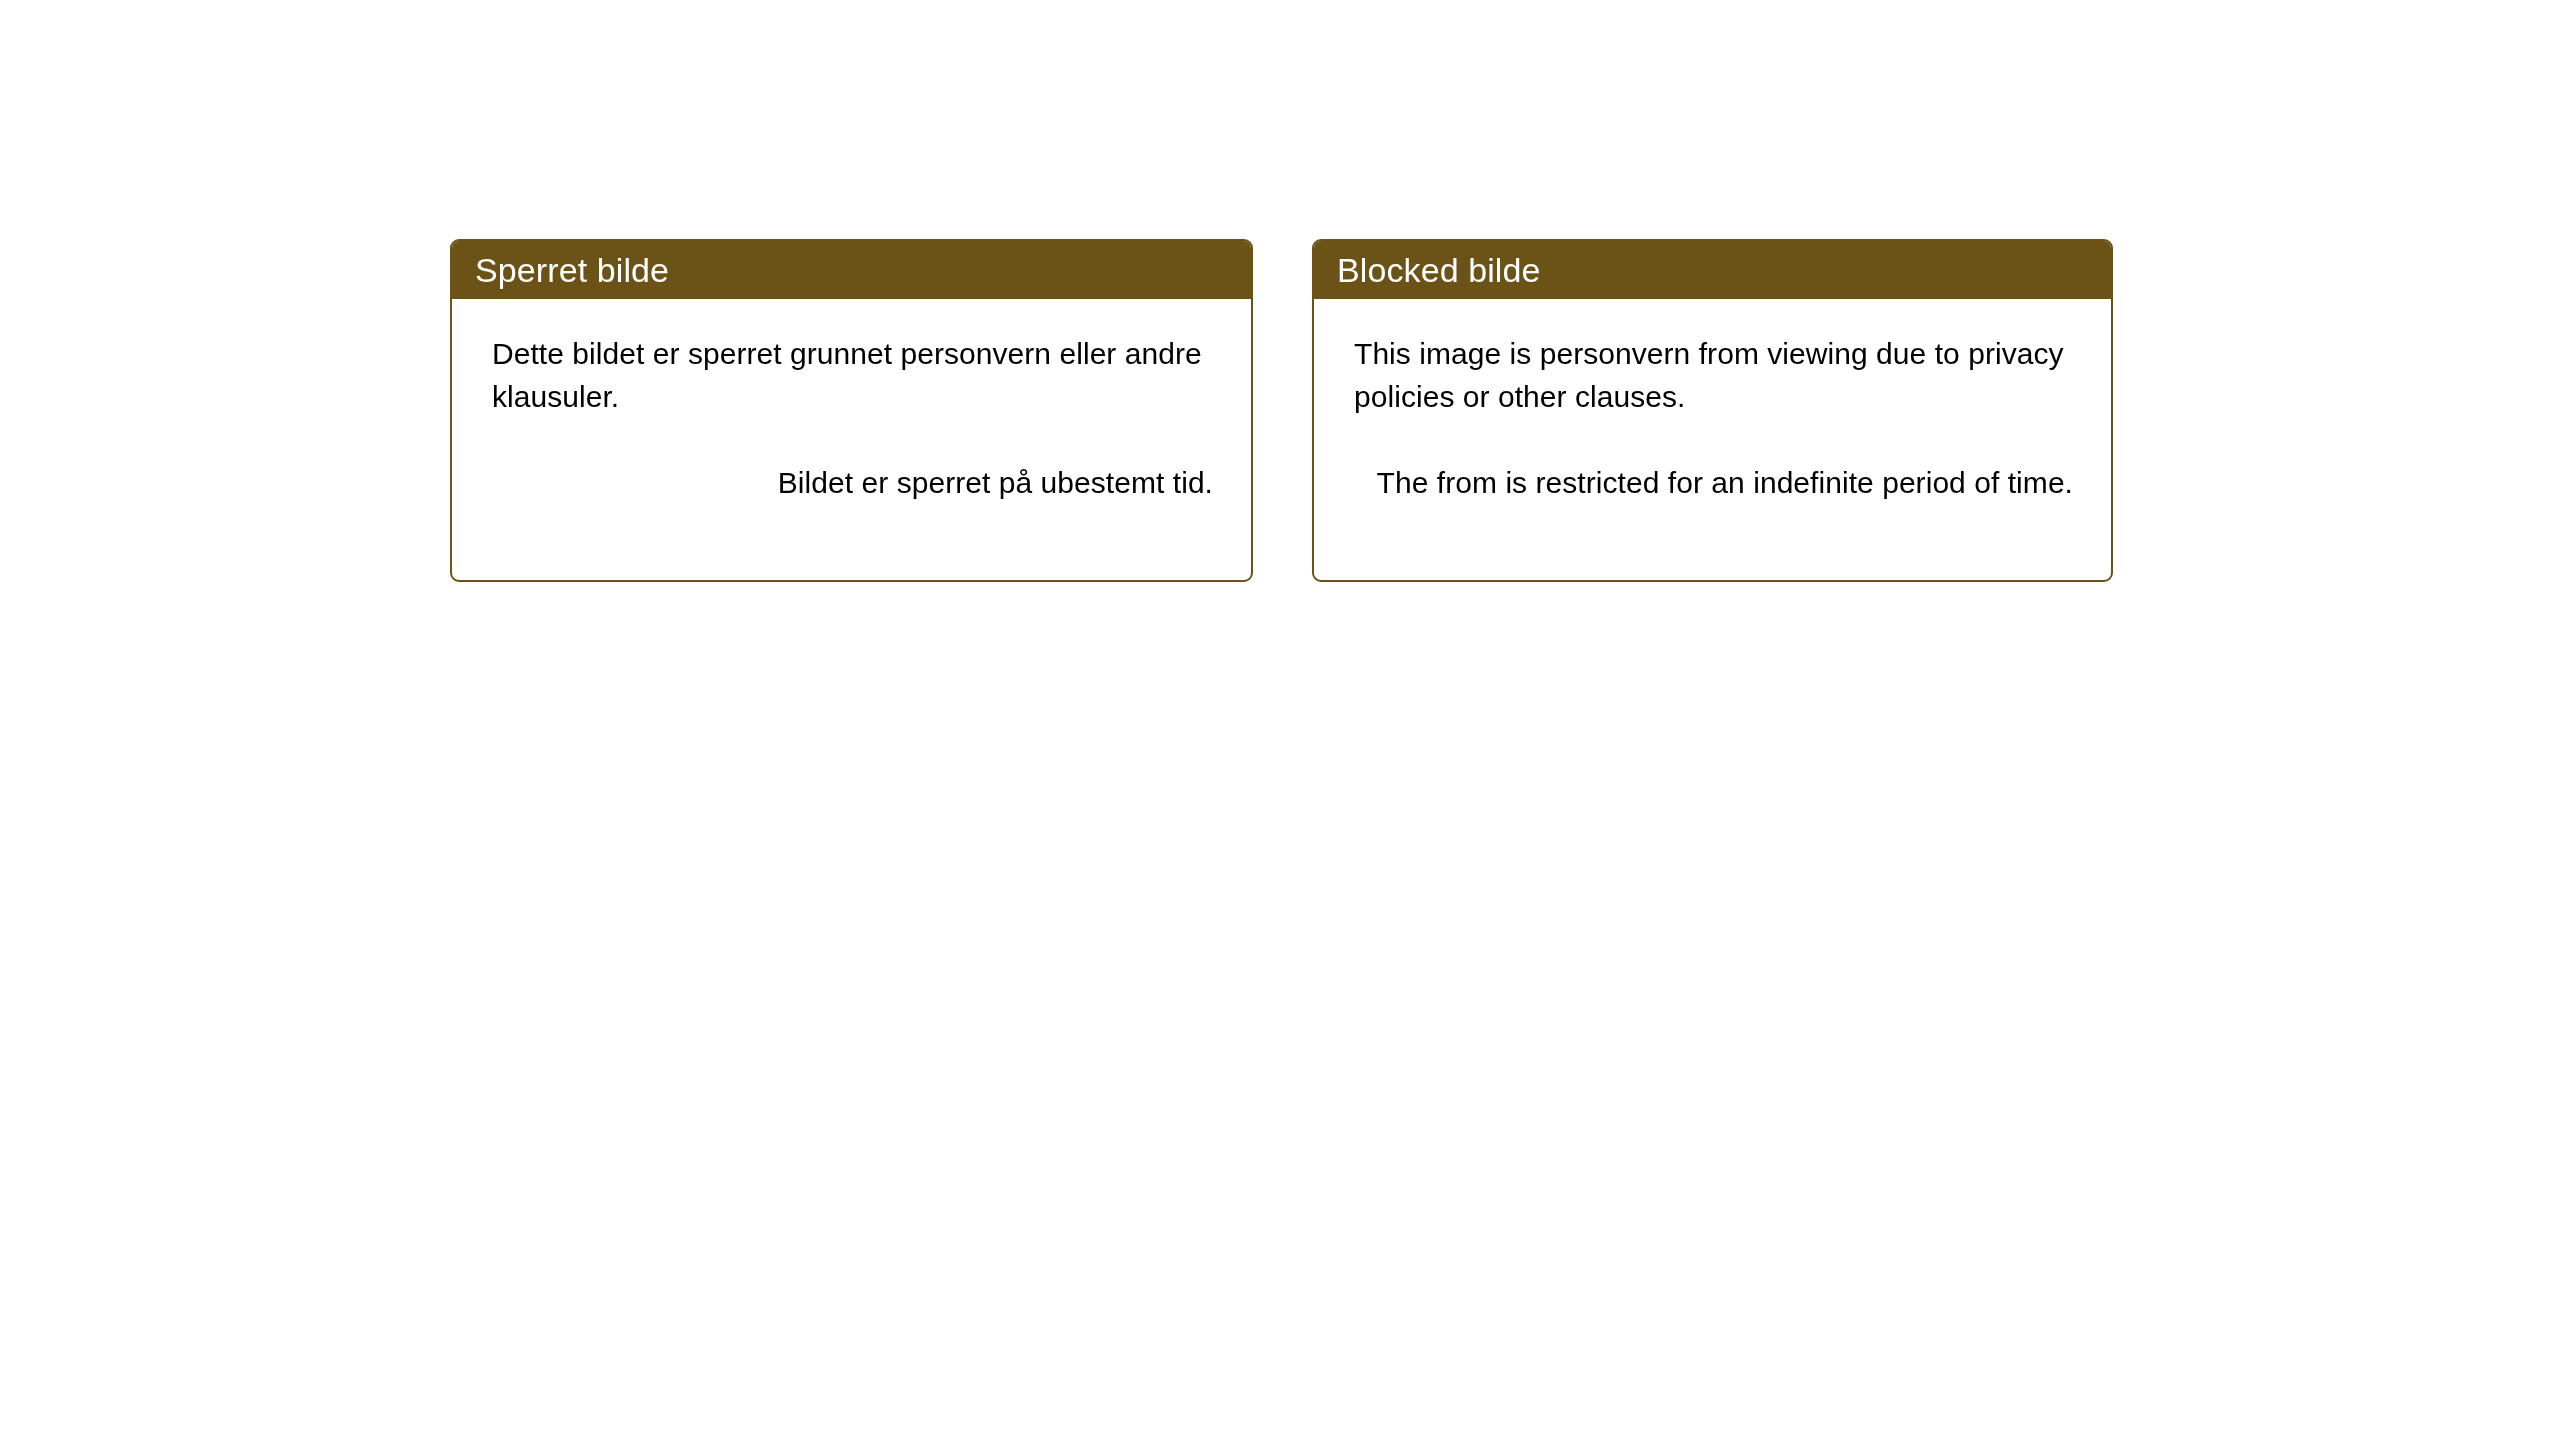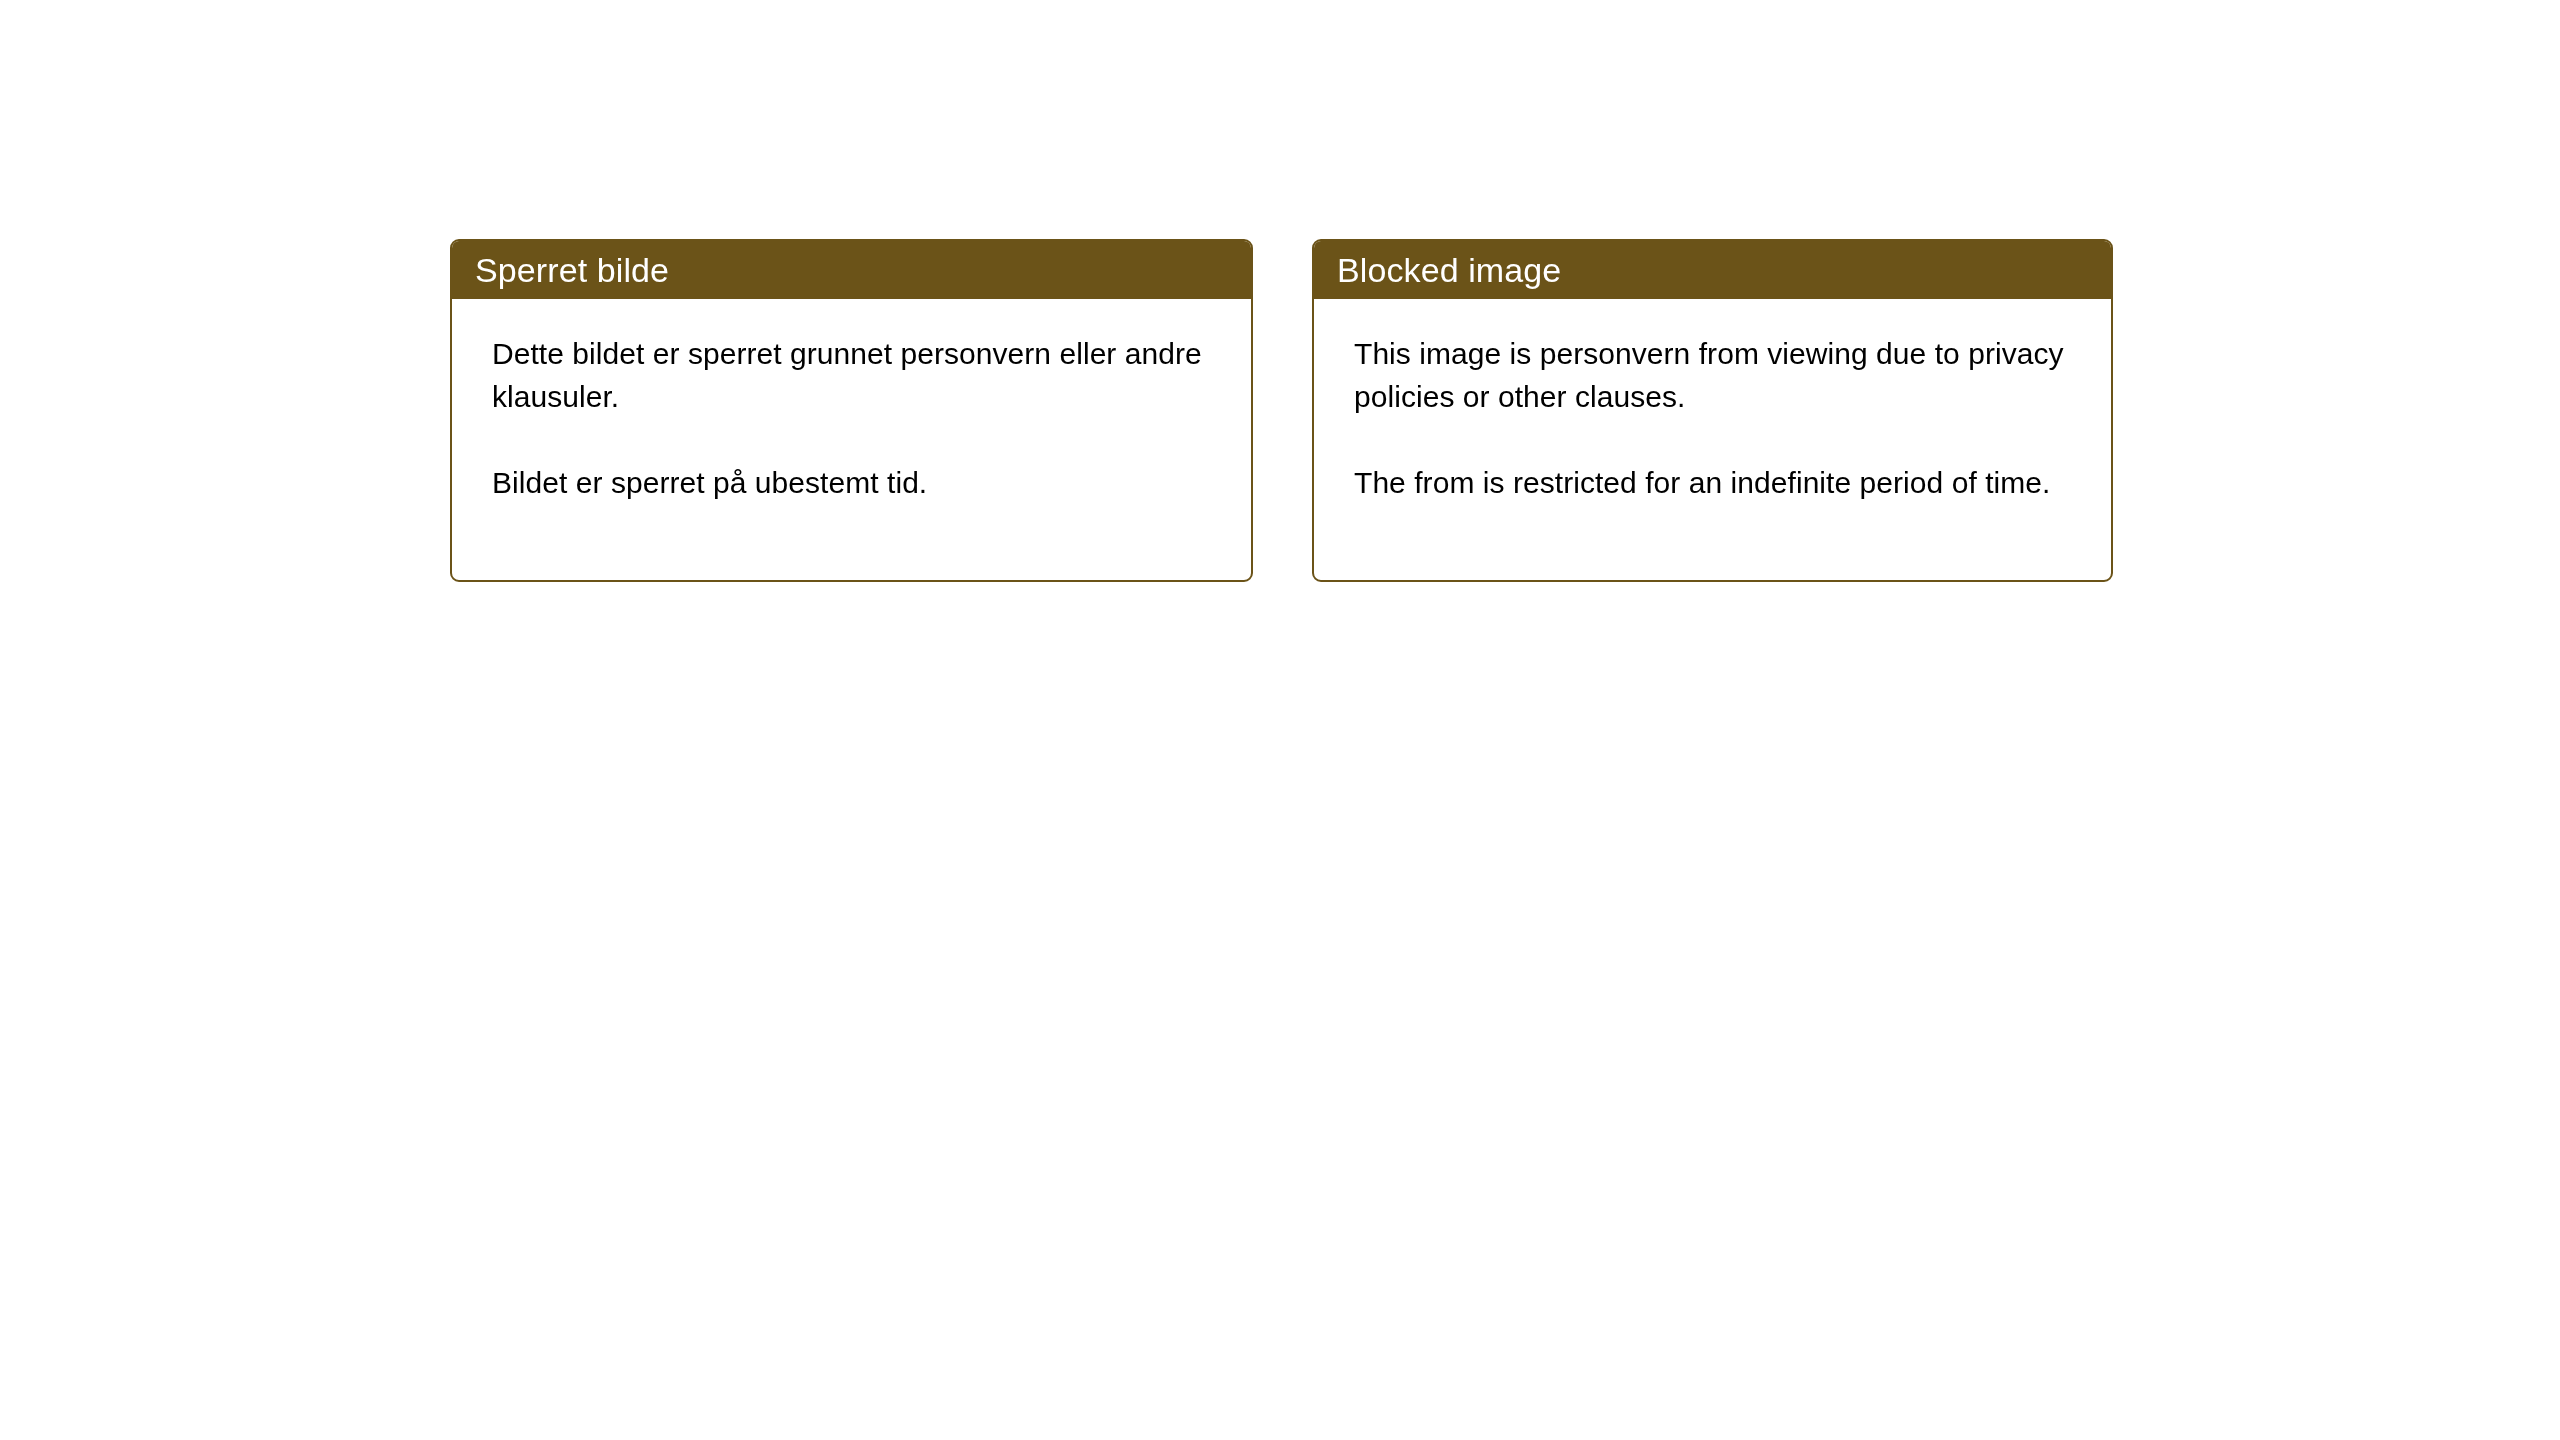--- a/index.html
+++ b/index.html
@@ -76,40 +76,41 @@
     color: #000000;
     font-size: 30px;
     font-weight: 400;
     line-height: 43px;
     margin: 16px;
     letter-spacing: 0.05px;
   }
 
   .card-paragraph + .card-paragraph {
     margin-top: 43px;
+    text-align: right;
   }
 </style>
 </head>
 <body>
 
 <div id="stage">
 
   <section class="notice-card card-left">
     <div class="card-header">
       <h1 class="card-header-title">Sperret bilde</h1>
     </div>
     <div class="card-body">
       <p class="card-paragraph">Dette bildet er sperret grunnet personvern eller andre klausuler.</p>
       <p class="card-paragraph">Bildet er sperret på ubestemt tid.</p>
     </div>
   </section>
 
   <section class="notice-card card-right">
     <div class="card-header">
-      <h1 class="card-header-title">Blocked image</h1>
+      <h1 class="card-header-title">Blocked bilde</h1>
     </div>
     <div class="card-body">
       <p class="card-paragraph">This image is personvern from viewing due to privacy policies or other clauses.</p>
       <p class="card-paragraph">The from is restricted for an indefinite period of time.</p>
     </div>
   </section>
 
 </div>
 
 </body></html>

